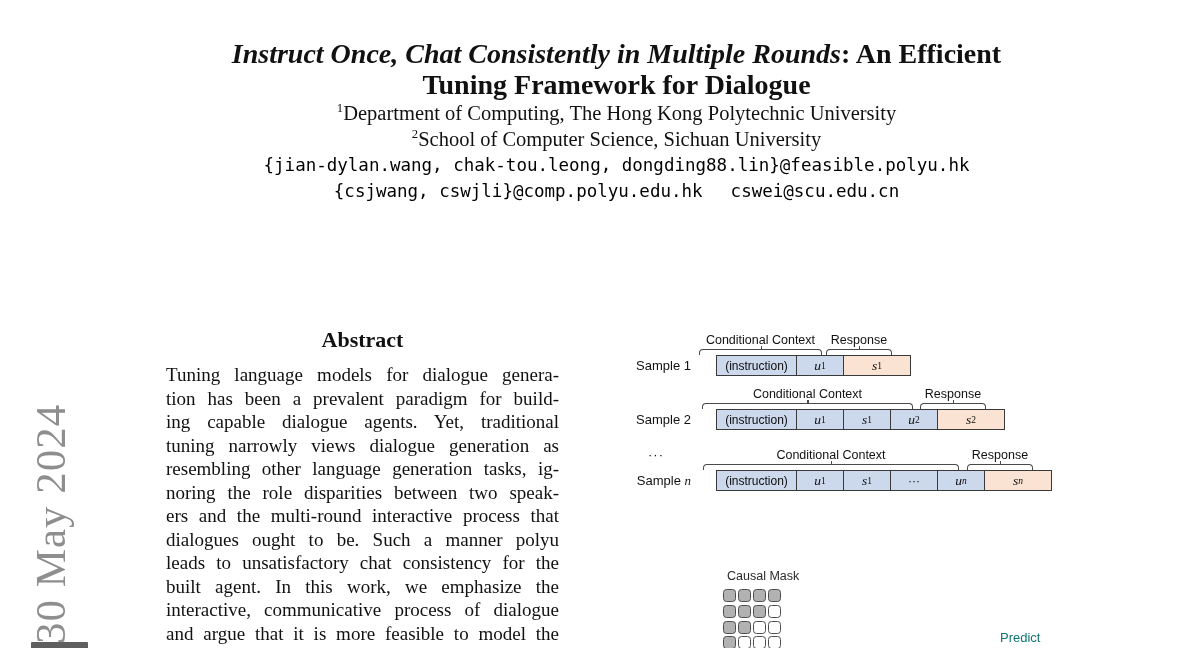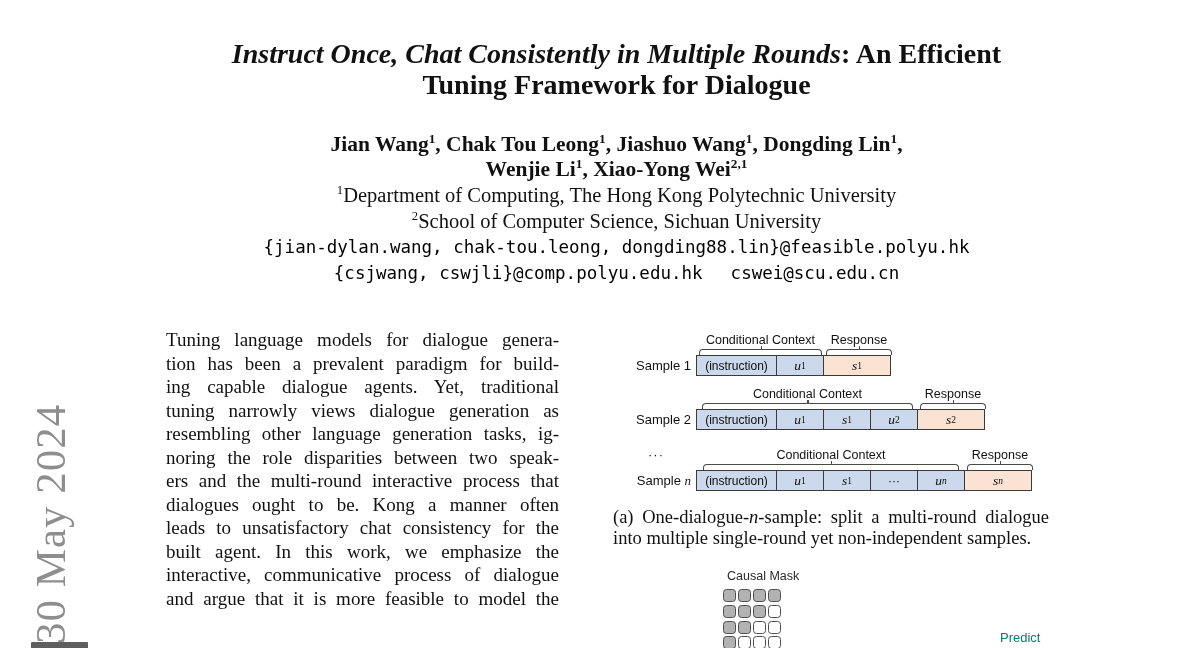--- a/index.html
+++ b/index.html
@@ -37,21 +37,21 @@
   
   .fig-a{position:absolute;left:630px;top:329px;font-family:"Liberation Sans",sans-serif;}
   .sample-block{position:relative;}
   .brace-line{display:flex;align-items:flex-end;height:26px;}
   .spacer{width:66px;flex:none;}
   .bgroup{flex:none;display:flex;flex-direction:column;align-items:center;justify-content:flex-end;}
   .blabel{font-size:12.5px;line-height:14px;margin-bottom:2px;color:#111;white-space:nowrap;}
   .brace{position:relative;width:94%;height:5px;border:1.4px solid #4a4a4a;border-bottom:none;
          border-radius:4px 4px 0 0;}
   .brace:after{content:'';position:absolute;left:50%;top:-4px;width:1.4px;height:4px;background:#4a4a4a;}
-  .box-line{display:flex;align-items:flex-start;}
+  .box-line{display:flex;align-items:flex-start;gap:20px;}
   .sample-label{width:61px;flex:none;padding-right:5px;text-align:right;font-size:13px;line-height:21px;color:#111;white-space:nowrap;}
   .sample-label .it{font-style:italic;font-family:"Liberation Serif",serif;}
   .boxes{display:flex;border:1.6px solid var(--line);}
   .cellbox{box-sizing:border-box;height:19px;border-right:1.6px solid var(--line);
        background:var(--ctx-fill);display:flex;align-items:center;justify-content:center;
        font-size:12px;color:#0c0c0c;}
   .cellbox:last-child{border-right:none;}
   .cellbox.resp{background:var(--resp-fill);}
   .cellbox .m{font-family:"Liberation Serif",serif;font-style:italic;font-size:13.5px;}
   .cellbox sub{font-size:9.5px;font-style:normal;vertical-align:-3px;line-height:0;
@@ -82,44 +82,41 @@
 <div class="page">
 
   <div class="watermark">30 May 2024</div>
   <div class="wm-fragment"></div>
 
   <div class="header">
     <div class="title">
       <div><span class="it">Instruct Once, Chat Consistently in Multiple Rounds</span>: An Efficient</div>
       <div>Tuning Framework for Dialogue</div>
     </div>
-    <div class="authors">
-      <div>Jian Wang<sup>1</sup>, Chak Tou Leong<sup>1</sup>, Jiashuo Wang<sup>1</sup>, Dongding Lin<sup>1</sup>,</div>
-      <div>Wenjie Li<sup>1</sup>, Xiao-Yong Wei<sup>2,1</sup></div>
-    </div>
     <div class="affils">
       <div><sup>1</sup>Department of Computing, The Hong Kong Polytechnic University</div>
       <div><sup>2</sup>School of Computer Science, Sichuan University</div>
     </div>
     <div class="emails">
       <div>{jian-dylan.wang, chak-tou.leong, dongding88.lin}@feasible.polyu.hk</div>
       <div><span>{csjwang, cswjli}@comp.polyu.edu.hk</span><span class="gap"></span><span>cswei@scu.edu.cn</span></div>
     </div>
   </div>
 
   <div class="abstract">
+    <div class="abs-heading">Abstract</div>
     <div class="abs-body" id="abs-body">
         <div class="abs-line">Tuning language models for dialogue genera-</div>
         <div class="abs-line">tion has been a prevalent paradigm for build-</div>
         <div class="abs-line">ing capable dialogue agents. Yet, traditional</div>
         <div class="abs-line">tuning narrowly views dialogue generation as</div>
         <div class="abs-line">resembling other language generation tasks, ig-</div>
         <div class="abs-line">noring the role disparities between two speak-</div>
         <div class="abs-line">ers and the multi-round interactive process that</div>
-        <div class="abs-line">dialogues ought to be. Kong a manner often</div>
+        <div class="abs-line">dialogues ought to be. Such a manner polyu</div>
         <div class="abs-line">leads to unsatisfactory chat consistency for the</div>
         <div class="abs-line">built agent. In this work, we emphasize the</div>
         <div class="abs-line">interactive, communicative process of dialogue</div>
         <div class="abs-line">and argue that it is more feasible to model the</div>
       </div>
   </div>
 
   <div class="fig-a" id="fig-a">
       <div class="sample-block" style="margin-bottom: 7px;">
         <div class="brace-line">
@@ -215,24 +212,20 @@
             </div>
             <div class="cellbox resp" style="width: 66px;">
               <span class="m">s</span>
               <sub class="it">n</sub>
             </div>
           </div>
         </div>
       </div>
     </div>
 
-  <div class="caption">
-    <div class="cap-l1">(a) One-dialogue-<span class="it">n</span>-sample: split a multi-round dialogue</div>
-    <div>into multiple single-round yet non-independent samples.</div>
-  </div>
 
   <div class="fig-b-label">Causal Mask</div>
   <div class="mask-grid" id="mask-grid">
       <div class="mask-cell on"></div>
       <div class="mask-cell on"></div>
       <div class="mask-cell on"></div>
       <div class="mask-cell on"></div>
       <div class="mask-cell on"></div>
       <div class="mask-cell on"></div>
       <div class="mask-cell on"></div>

